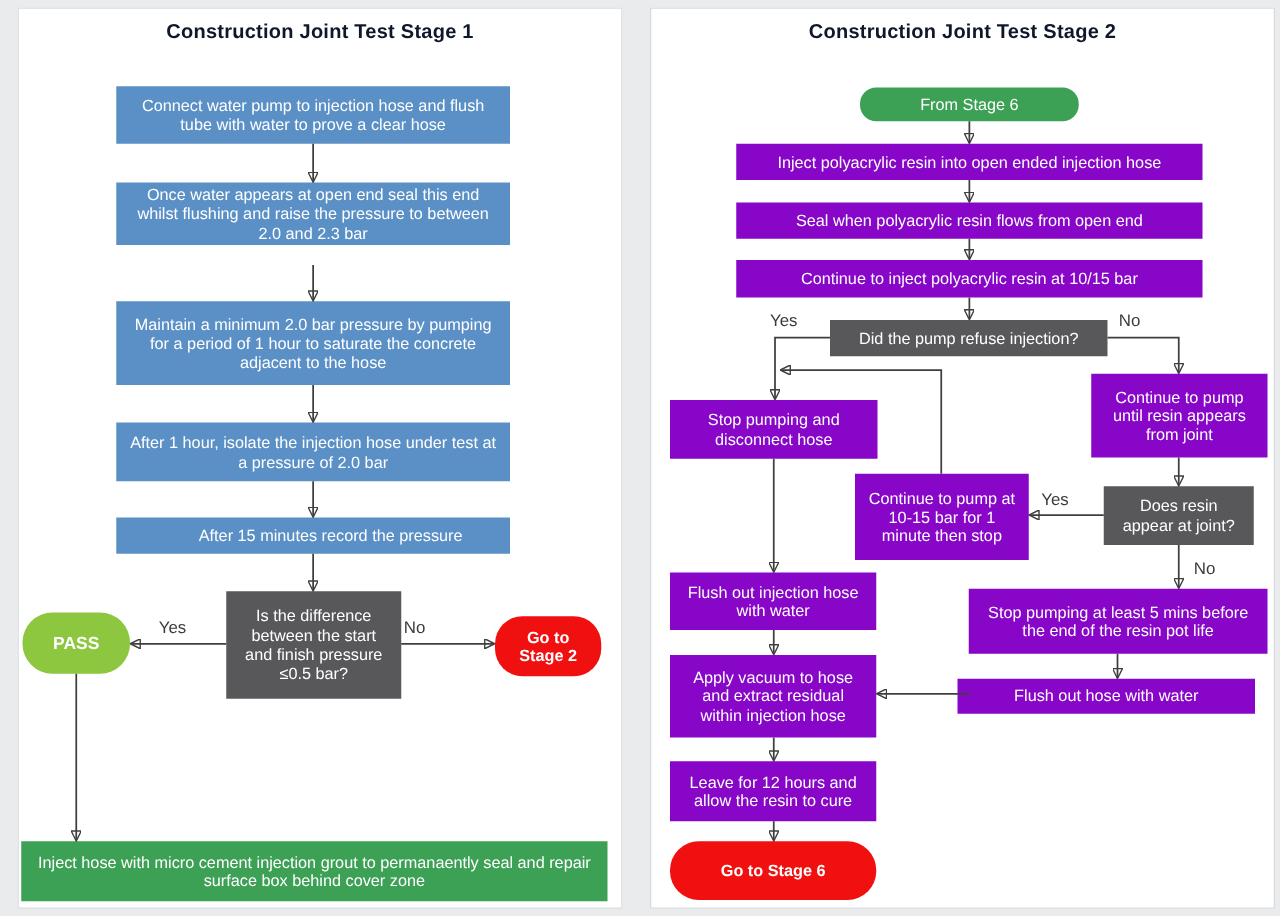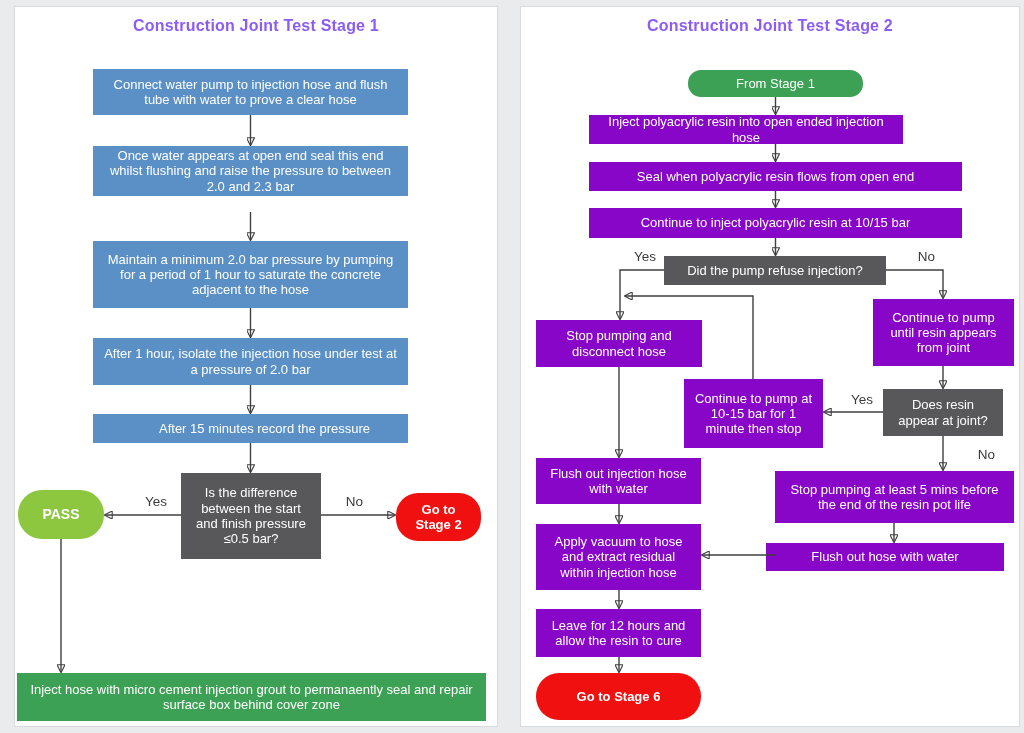--- a/index.html
+++ b/index.html
@@ -6,35 +6,35 @@
   body{
     width:1024px;height:733px;position:relative;overflow:hidden;
     background:#e9ebed;
     font-family:"Liberation Sans", sans-serif;
   }
   .panel{position:absolute;background:#ffffff;border:1px solid #d8dbde;box-sizing:border-box;}
   #panel-stage1{left:14px;top:6px;width:484px;height:721px;}
   #panel-stage2{left:520px;top:6px;width:500px;height:721px;}
   .ptitle{
     position:absolute;top:10px;left:0;right:0;text-align:center;
-    font-size:16px;font-weight:bold;color:#8b5cf6;letter-spacing:0.2px;
+    font-size:16px;font-weight:bold;color:#0f172a;letter-spacing:0.2px;
   }
   .node{
     position:absolute;display:flex;align-items:center;justify-content:center;
     text-align:center;color:#ffffff;font-size:13px;line-height:1.18;
     padding:2px 8px;box-sizing:border-box;
   }
   .blue{background:#5b90c6;}
   .purple{background:#8806c7;}
   .gray{background:#58585a;}
   .green{background:#3da155;}
   .lgreen{background:#8dc63f;font-weight:bold;font-size:14px;border-radius:24px;}
   .red{background:#f01010;font-weight:bold;border-radius:22px;}
   .lbl{
-    position:absolute;color:#3b3b3b;font-size:13.5px;text-align:right;width:40px;
+    position:absolute;color:#3b3b3b;font-size:13.5px;text-align:left;width:40px;
   }
   .arrows{position:absolute;left:0;top:0;pointer-events:none;}
   .arrows path{stroke:#3f3f3f;stroke-width:1.4;fill:none;}
 </style>
 </head>
 <body>
 
 <div class="panel" id="panel-stage1">
   <div class="ptitle">Construction Joint Test Stage 1</div>
 
@@ -67,23 +67,23 @@
     <path d="M235.5,436 V465" marker-end="url(#arrow1)"></path>
     <path d="M166,508 H90" marker-end="url(#arrow1)"></path>
     <path d="M306,508 H380" marker-end="url(#arrow1)"></path>
     <path d="M46,532 V665" marker-end="url(#arrow1)"></path>
   </svg>
 </div>
 
 <div class="panel" id="panel-stage2">
   <div class="ptitle">Construction Joint Test Stage 2</div>
 
-  <div class="node green" style="left:167px;top:63px;width:175px;height:27px;border-radius:13px;">From Stage 1</div>
+  <div class="node green" style="left:167px;top:63px;width:175px;height:27px;border-radius:13px;">From Stage 6</div>
 
-  <div class="node purple" style="left:68px;top:108px;width:314px;height:29px;">Inject polyacrylic resin into open ended injection hose</div>
+  <div class="node purple" style="left:68px;top:108px;width:373px;height:29px;">Inject polyacrylic resin into open ended injection hose</div>
   <div class="node purple" style="left:68px;top:155px;width:373px;height:29px;">Seal when polyacrylic resin flows from open end</div>
   <div class="node purple" style="left:68px;top:201px;width:373px;height:30px;">Continue to inject polyacrylic resin at 10/15 bar</div>
 
   <div class="node gray" style="left:143px;top:249px;width:222px;height:29px;">Did the pump refuse injection?</div>
 
   <span class="lbl" style="left:95px;top:242px;">Yes</span>
   <span class="lbl" style="left:374px;top:242px;">No</span>
 
   <div class="node purple" style="left:15px;top:313px;width:166px;height:47px;">Stop pumping and disconnect hose</div>
   <div class="node purple" style="left:352px;top:292px;width:141px;height:67px;">Continue to pump until resin appears from joint</div>

